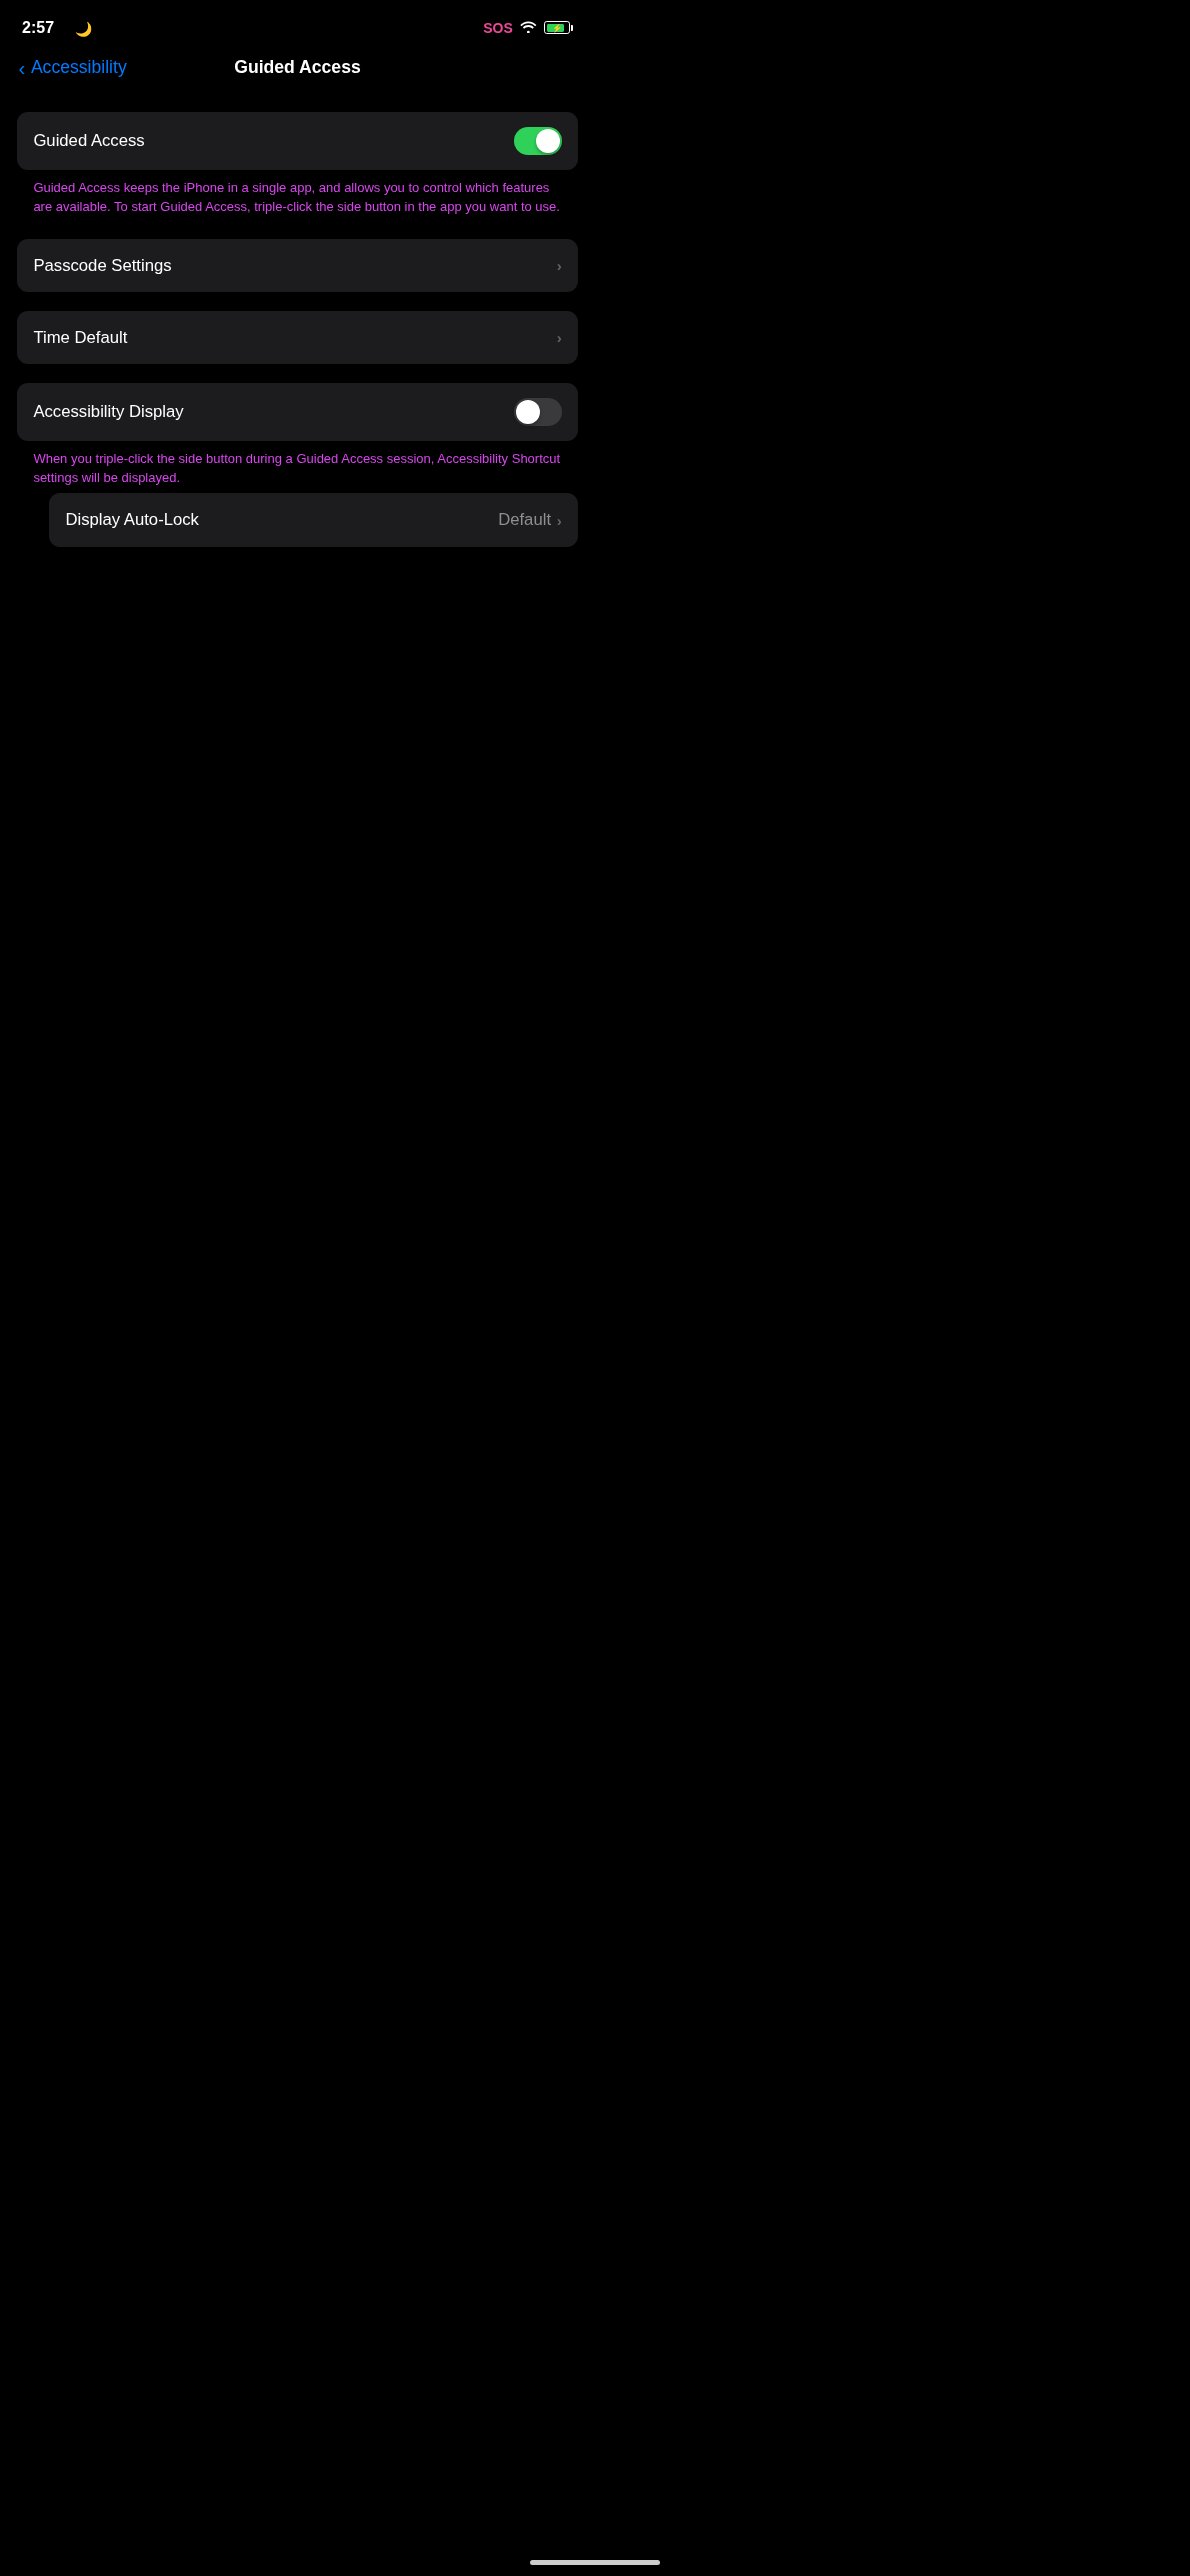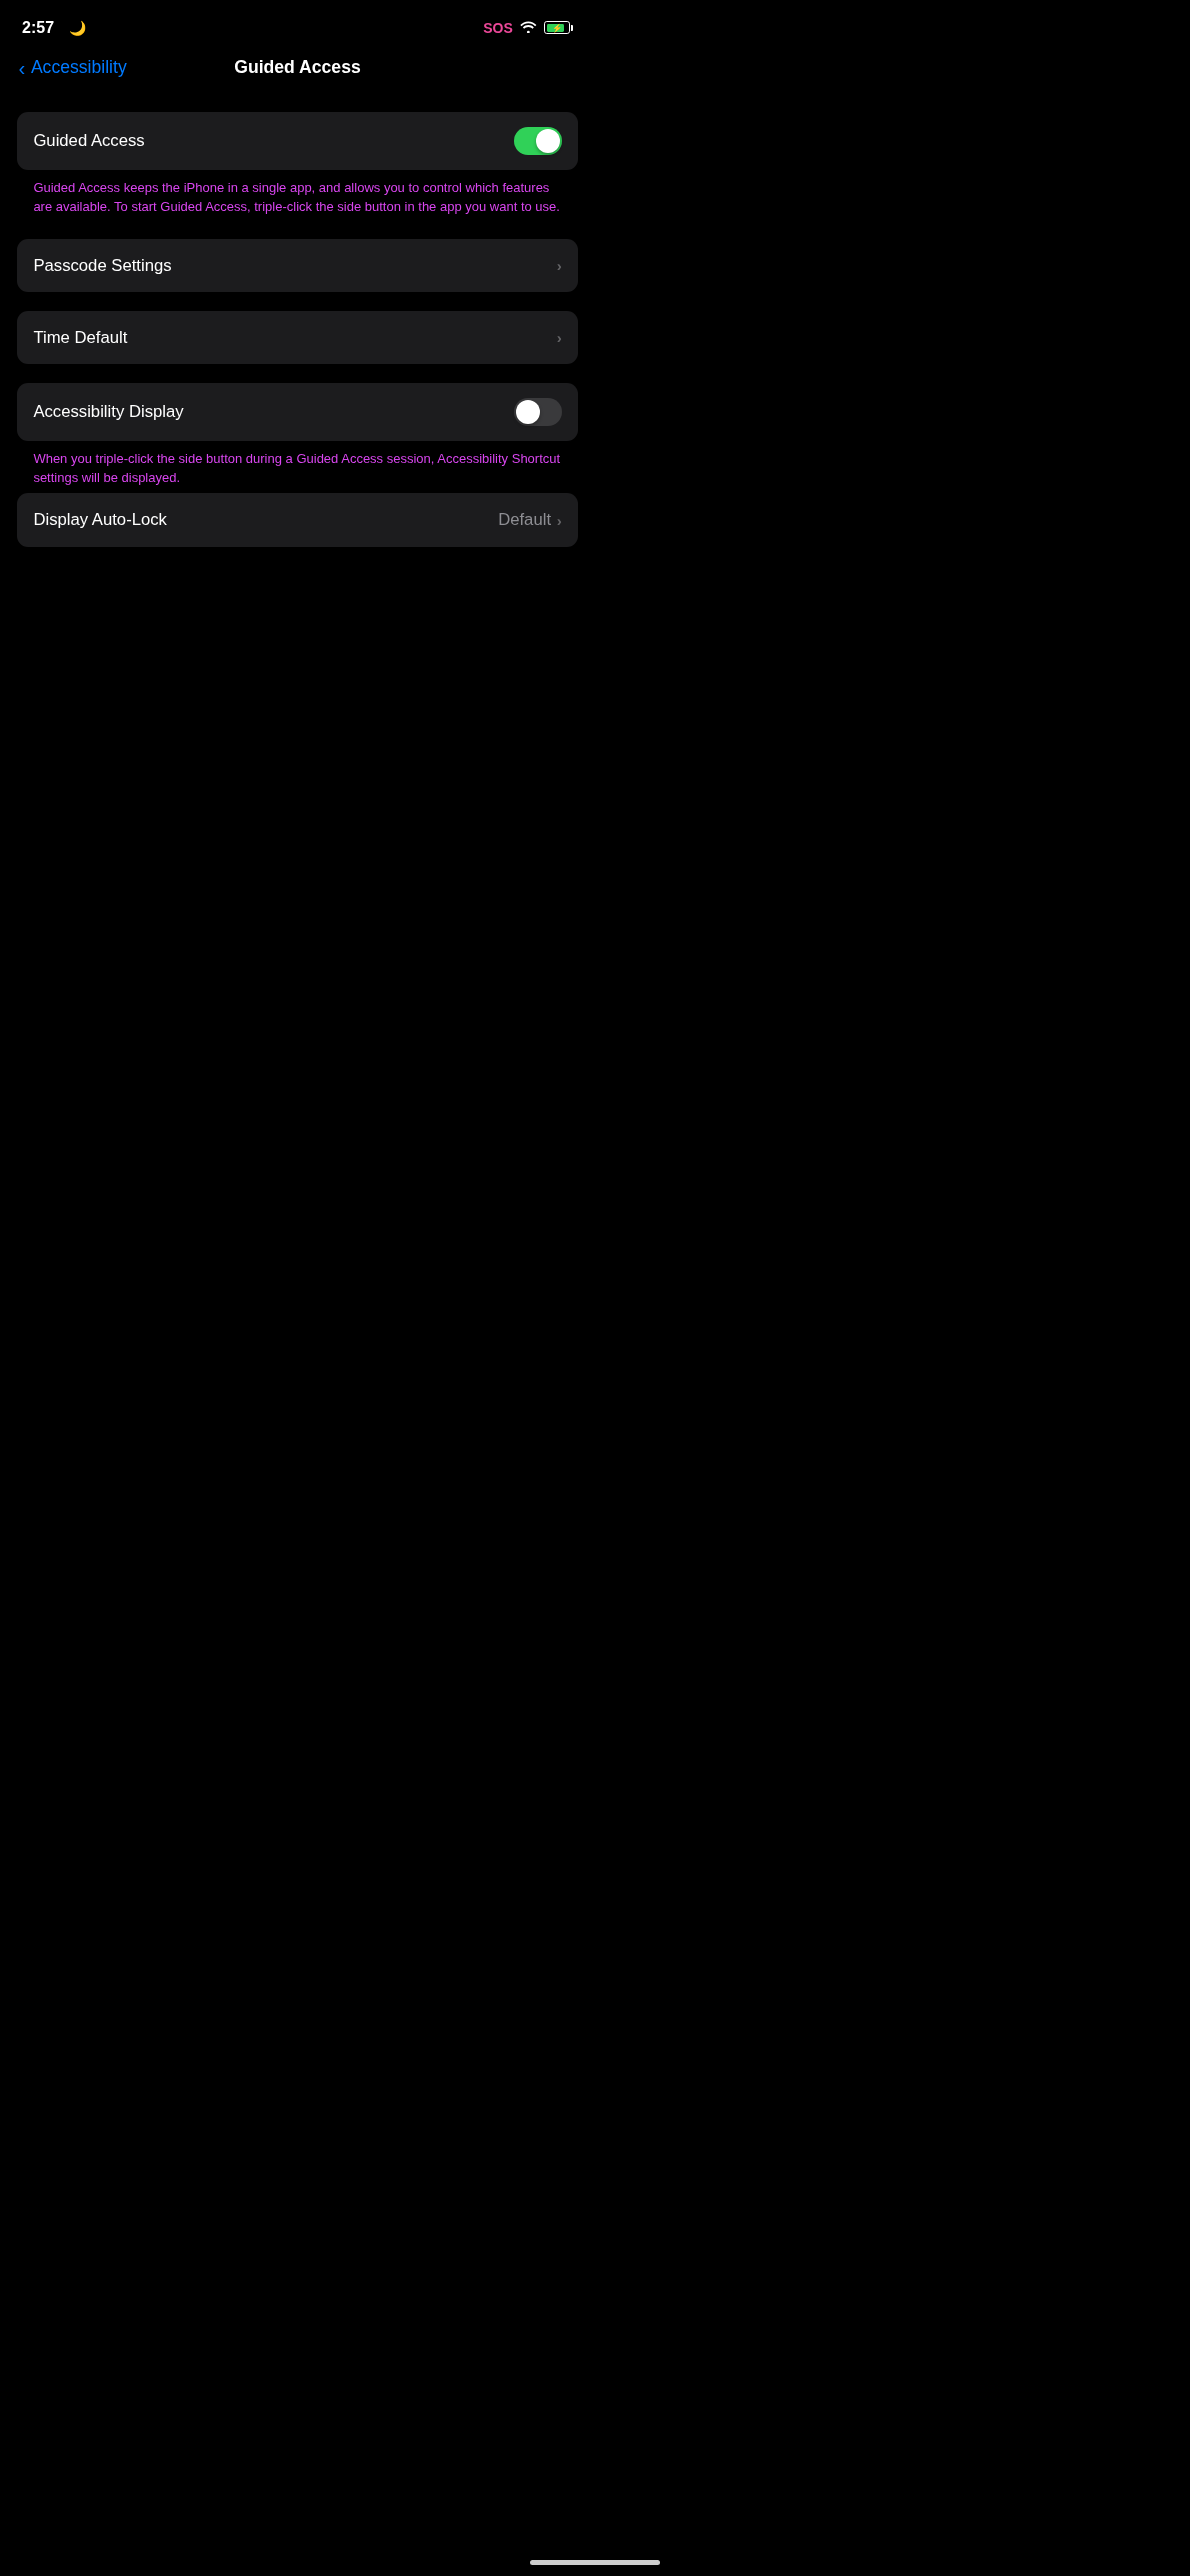--- a/index.html
+++ b/index.html
@@ -27,22 +27,22 @@
       align-items: center;
       padding: 13px 22px 7.4px 22px;
       height: 50px;
     }
 
     .status-time {
       font-size: 16px;
       font-weight: 600;
       color: #ffffff;
       display: flex;
-      align-items: center;
-      gap: 15px;
+      align-items: flex-end;
+      gap: 21px;
     }
 
     .moon-icon {
       font-size: 14px;
     }
 
     .status-right {
       display: flex;
       align-items: center;
       gap: 7.4px;
@@ -231,20 +231,21 @@
 
     
     .setting-row-with-value {
       background: #1c1c1e;
       border-radius: 11px;
       padding: 16.7px 16.7px;
       display: flex;
       align-items: center;
       justify-content: space-between;
       cursor: pointer;
+      margin-left: 32px;
     }
 
     .row-right {
       display: flex;
       align-items: center;
       gap: 5.6px;
     }
 
     .row-value {
       font-size: 16.7px;

